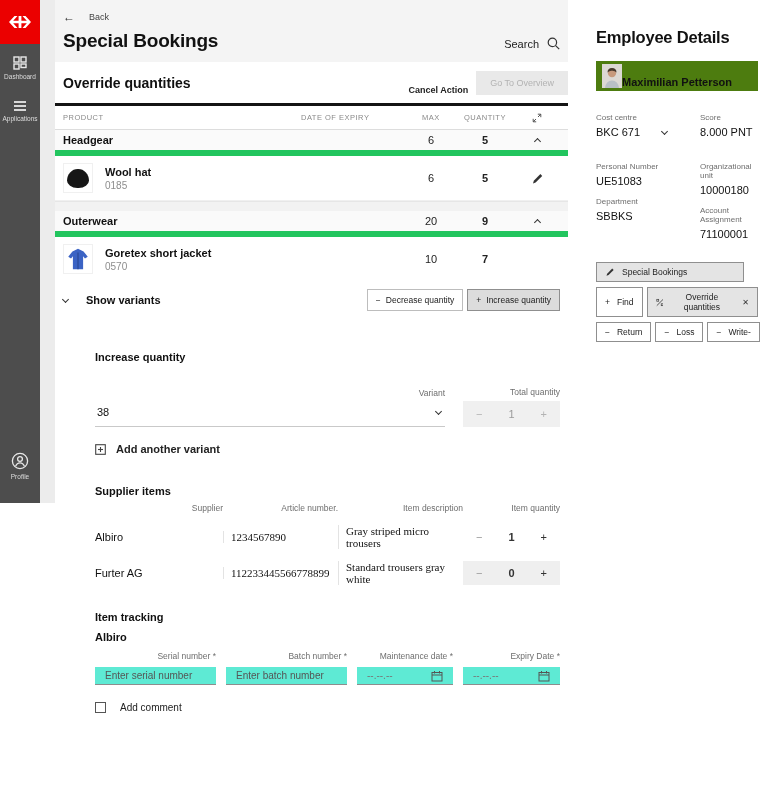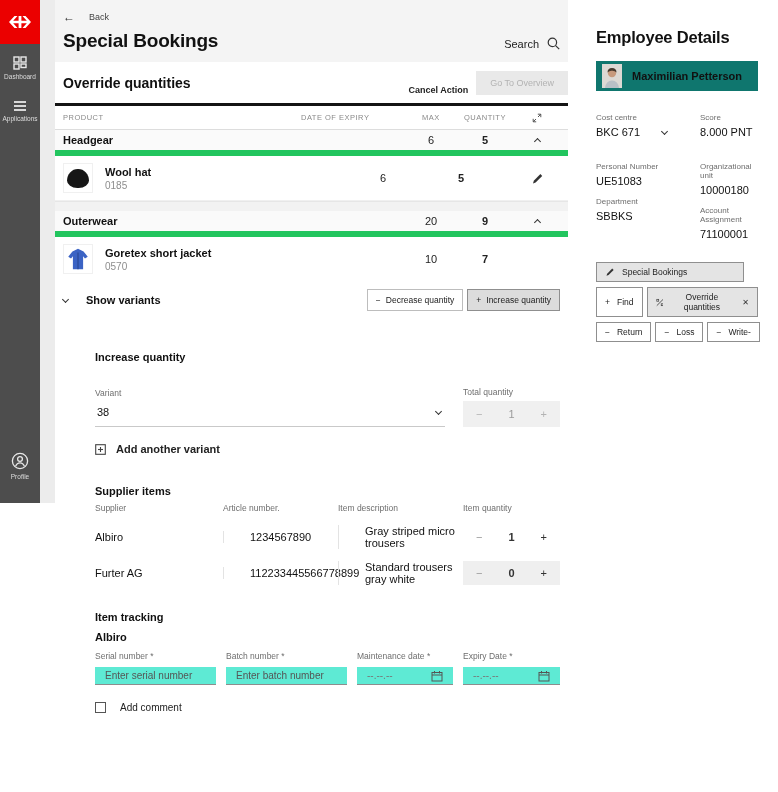--- a/index.html
+++ b/index.html
@@ -55,41 +55,41 @@
 
   .variants-row { display:flex; align-items:center; justify-content:space-between; padding:8px 8px 10px 8px; }
   .variants-left { display:flex; align-items:center; gap:18px; cursor:pointer; }
   .variants-label { font-size:11px; font-weight:bold; color:#111; }
   .variants-btns { display:flex; gap:4px; }
   .small-btn { display:flex; align-items:center; gap:5px; font-size:8.5px; color:#222; border:1px solid #bdbdbd; background:#fff; padding:5px 8px; cursor:pointer; font-family:inherit; }
   .small-btn.selected { background:#dcdcdc; border-color:#8f8f8f; }
 
   .expand { padding:0 8px 0 40px; }
   .sec-title { font-size:11px; font-weight:bold; color:#111; }
-  .flabel { font-size:8.5px; color:#6e6e6e; }
+  .flabel { font-size:8.5px; color:#6e6e6e;text-align:right; }
   .dd-row { display:flex; align-items:flex-end; justify-content:space-between; margin-top:24px; }
   .dropdown { width:350px; border-bottom:1px solid #c9c9c9; padding:8px 4px 8px 2px; display:flex; justify-content:space-between; align-items:center; cursor:pointer; }
   .dd-value { font-size:11px; color:#111; }
   .total-qty { width:97px; }
   .stepper { display:flex; height:26px; margin-top:4px; background:#f0f0f0; }
   .stepper > div { flex:1; display:flex; align-items:center; justify-content:center; font-size:11px; }
   .stepper .dim { color:#b3b3b3; cursor:default; }
   .stepper .val { color:#9a9a9a; }
   .add-variant { display:flex; align-items:center; gap:10px; margin-top:16px; font-size:11px; font-weight:bold; color:#222; cursor:pointer; }
 
   .sup-grid { display:flex; align-items:center; }
   .sup-c1 { width:128px; }
   .sup-c2 { width:115px; }
   .sup-c3 { width:125px; }
   .sup-c4 { width:97px; margin-left:auto; }
   .sup-head { margin-top:6px; }
   .sup-head .flabel { display:block; }
   .sup-row { margin-top:12px; }
   .sup-val { font-size:11px; color:#111; }
-  .sup-sep { border-left:1px solid #e3e3e3; padding-left:26px; }
+  .sup-sep { border-left:1px solid #e3e3e3; padding-left:7px;font-family:Liberation Serif, serif; }
   .row-stepper { display:flex; height:24px; }
   .row-stepper > div { flex:1; display:flex; align-items:center; justify-content:center; font-size:11px; color:#333; cursor:pointer; }
   .row-stepper .q { font-weight:bold; cursor:default; }
   .row-stepper.gray { background:#efefef; }
   .row-stepper.gray > div { color:#9a9a9a; }
   .row-stepper.gray .q { color:#333; }
 
   .track-grid { display:flex; gap:10px; margin-top:8px; }
   .tf { display:flex; flex-direction:column; }
   .tf1 { width:121px; } .tf2 { width:121px; } .tf3 { width:96px; } .tf4 { width:97px; }
@@ -98,21 +98,21 @@
   .input-box input::placeholder { color:#555; }
   .date-txt { font-size:10px; color:#777; }
 
   .check-row { display:flex; align-items:center; gap:14px; margin-top:17px; cursor:pointer; }
   .checkbox { width:11px; height:11px; border:1.5px solid #555; background:#fff; }
   .check-label { font-size:10px; color:#222; }
 
   
   .rpanel { position:absolute; left:596px; top:0; width:162px; }
   .rp-title { font-size:16.5px; font-weight:bold; color:#111; margin-top:28px; letter-spacing:-0.2px; }
-  .emp-card { margin-top:14px; background:#0f766e; display:flex; align-items:center; gap:10px; padding:3px 6px; height:30px; }
+  .emp-card { margin-top:14px; background:#4d7c0f; display:flex; align-items:flex-end; padding:3px 6px; height:30px; }
   .emp-name { font-size:11px; font-weight:bold; color:#111; }
   .rp-grid { display:flex; margin-top:12px; }
   .rp-colA { width:104px; }
   .rp-colB { flex:1; }
   .rp-label { font-size:8px; color:#6e6e6e; margin-top:10px; }
   .rp-value { font-size:11px; color:#111; margin-top:4px; display:flex; align-items:center; gap:22px; }
   .chip { display:inline-flex; align-items:center; gap:7px; border:1px solid #8f8f8f; background:#fff; font-size:8.5px; color:#222; padding:4px 8px; cursor:pointer; font-family:inherit; }
   .chip.gray { background:#e4e4e4; }
   .chip-row { display:flex; gap:4px; margin-top:5px; }
   .chip-wide { width:148px; margin-top:22px; }
@@ -221,21 +221,21 @@
 
     <div class="group-row">
       <div class="group-name col-product">Headgear</div>
       <div class="col-expiry"></div>
       <div class="num col-max">6</div>
       <div class="num bold col-qty">5</div>
       <div class="col-action">
           <span class="chev up"></span>
         </div>
     </div>
-    <div class="item-row" style="border-bottom:1px solid #f0f0f0;gap:24px;">
+    <div class="item-row" style="border-bottom:1px solid #f0f0f0;">
       <div class="col-product prod-cell">
         <div class="prod-img">
             <div class="hat-blob"></div>
           </div>
         <div>
           <div class="prod-name">Wool hat</div>
           <div class="prod-code">0185</div>
         </div>
       </div>
       <div class="col-expiry"></div>

